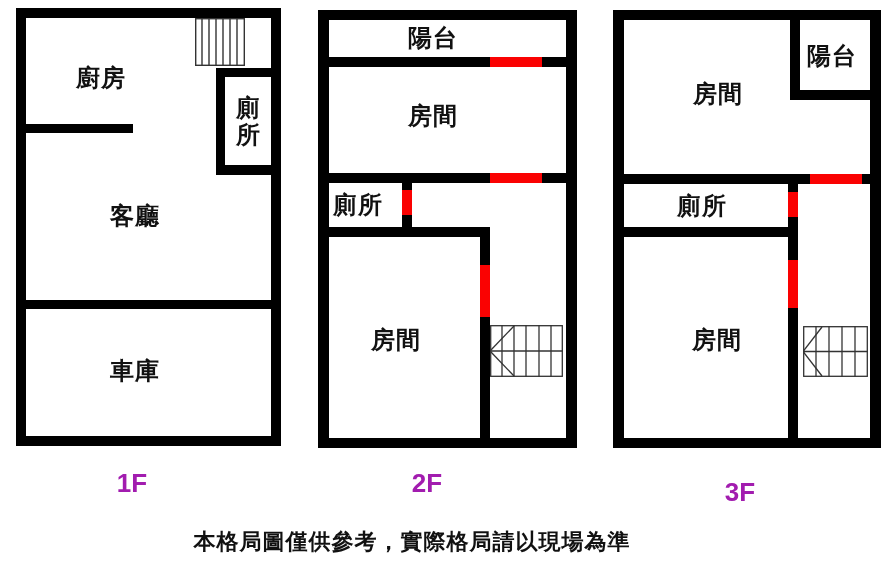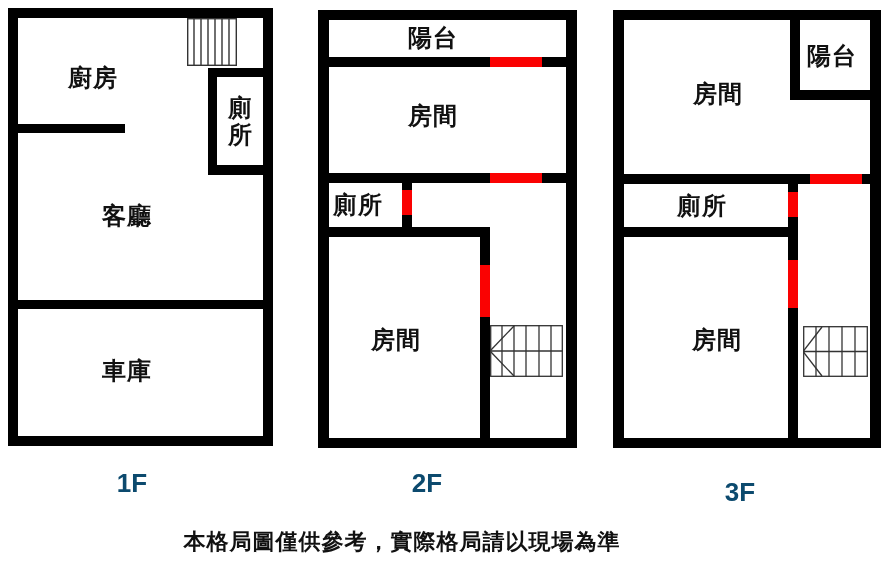--- a/index.html
+++ b/index.html
@@ -13,33 +13,33 @@
   .room-label{
     position:absolute;transform:translate(-50%,-50%);
     font-weight:700;font-size:24px;color:#111;white-space:nowrap;letter-spacing:1px;
   }
   .room-label.vertical{
     white-space:normal;width:28px;line-height:27px;word-break:break-all;
     text-align:center;letter-spacing:0;
   }
   .floor-label{
     position:absolute;transform:translateX(-50%);
-    font-weight:700;font-size:26px;color:#0c4a6e;
+    font-weight:700;font-size:26px;color:#a21caf;
   }
   .disclaimer{
     position:absolute;transform:translateX(-50%);
     font-weight:700;font-size:22px;color:#111;white-space:nowrap;letter-spacing:1px;
   }
   .stairs{position:absolute;}
   svg{display:block;}
 </style>
 </head>
 <body>
 
-<div class="floor" style="left:8px;top:8px;width:265px;height:390px;padding-left:32px;">
+<div class="floor" style="left:16px;top:8px;width:265px;height:390px;padding-left:32px;">
   <div class="wall" style="left: 0px; top: 0px; width: 265px; height: 10px; background: rgb(0, 0, 0);"></div>
   <div class="wall" style="left: 0px; top: 428px; width: 265px; height: 10px; background: rgb(0, 0, 0);"></div>
   <div class="wall" style="left: 0px; top: 0px; width: 10px; height: 438px; background: rgb(0, 0, 0);"></div>
   <div class="wall" style="left: 255px; top: 0px; width: 10px; height: 438px; background: rgb(0, 0, 0);"></div>
 
   <div class="wall" style="left: 0px; top: 116px; width: 117px; height: 9px; background: rgb(0, 0, 0);"></div>
 
   <div class="wall" style="left: 0px; top: 292px; width: 265px; height: 9px; background: rgb(0, 0, 0);"></div>
 
   <div class="wall" style="left: 200px; top: 60px; width: 9px; height: 107px; background: rgb(0, 0, 0);"></div>
@@ -144,13 +144,13 @@
   <div class="room-label" style="left:105px;top:84px;">房間</div>
   <div class="room-label" style="left:219px;top:46px;">陽台</div>
   <div class="room-label" style="left:89px;top:196px;">廁所</div>
   <div class="room-label" style="left:104px;top:330px;">房間</div>
 </div>
 
 <div class="floor-label" style="left:132px;top:468px;">1F</div>
 <div class="floor-label" style="left:427px;top:468px;">2F</div>
 <div class="floor-label" style="left:740px;top:468px;margin-top:9px;">3F</div>
 
-<div class="disclaimer" style="left:402px;top:527px;">本格局圖僅供參考，實際格局請以現場為準</div>
+<div class="disclaimer" style="left:412px;top:527px;">本格局圖僅供參考，實際格局請以現場為準</div>
 
 </body></html>

